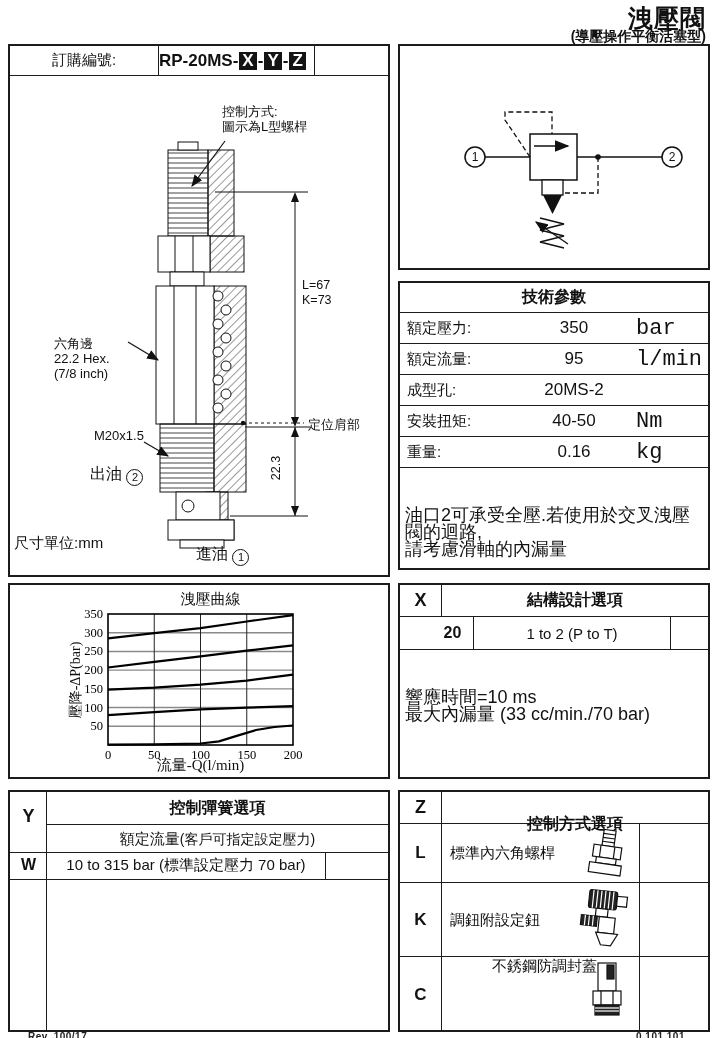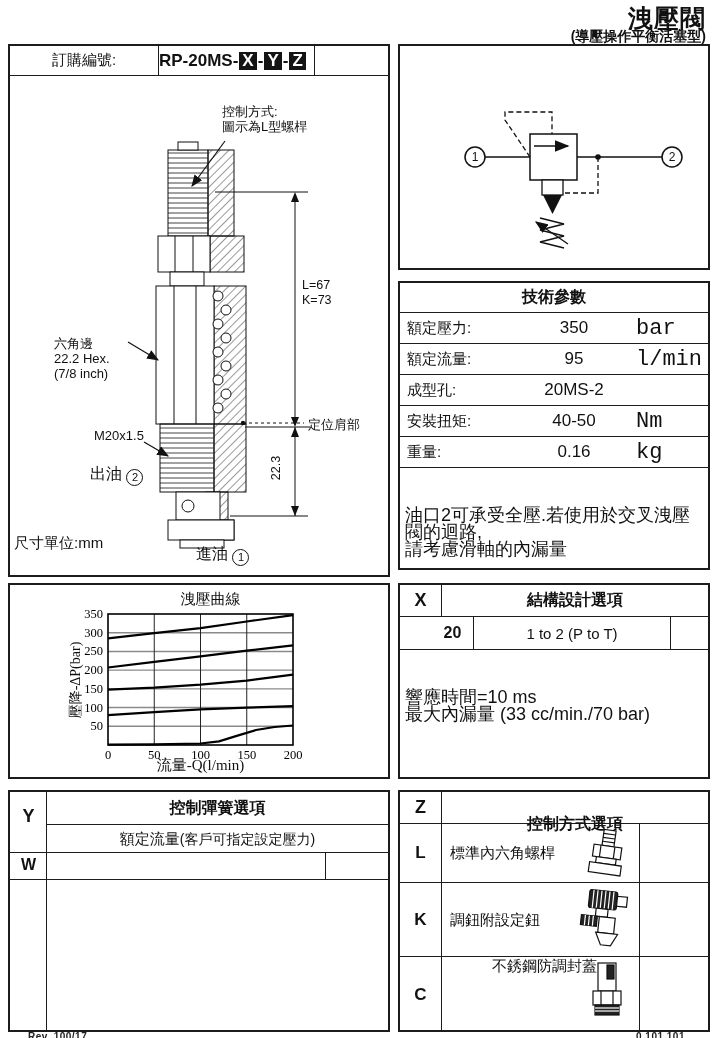--- a/index.html
+++ b/index.html
@@ -256,20 +256,21 @@
   <div class="box" style="left:8px;top:790px;width:382px;height:242px;">
     <div class="abs" style="left:0;top:0;width:37px;height:100%;border-right:1px solid #1c1c1c;"></div>
     <div class="abs ctr bold" style="left:0;top:14px;width:37px;font-size:18px;">Y</div>
     <div class="abs ctr bold" style="left:37px;top:6px;width:341px;font-size:16px;">控制彈簧選項</div>
     <div class="hline" style="left:37px;top:32px;width:341px;"></div>
     <div class="abs" style="left:37px;top:38px;width:341px;text-align:center;">
       <span style="font-size:15px;">額定流量</span><span style="font-size:14px;">(客戶可指定設定壓力)</span>
     </div>
     <div class="hline" style="left:0;top:60px;width:378px;"></div>
     <div class="abs ctr bold" style="left:0;top:64px;width:37px;font-size:16px;">W</div>
+    <div class="abs ctr" style="left:37px;top:64px;width:278px;font-size:15px;">10 to 315 bar  (標準設定壓力 70 bar)</div>
     <div class="vline" style="left:315px;top:60px;height:27px;"></div>
     <div class="hline" style="left:0;top:87px;width:378px;"></div>
   </div>
 
   <div class="box" style="left:398px;top:790px;width:312px;height:242px;">
     <div class="optrow" style="height:32px;border-bottom:1px solid #1c1c1c;">
       <div class="keycell" style="font-size:18px;">Z</div>
       <div style="flex:1;display:flex;align-items:center;justify-content:center;font-size:16px;font-weight:bold;margin-top:32px;">控制方式選項</div>
     </div>
 

